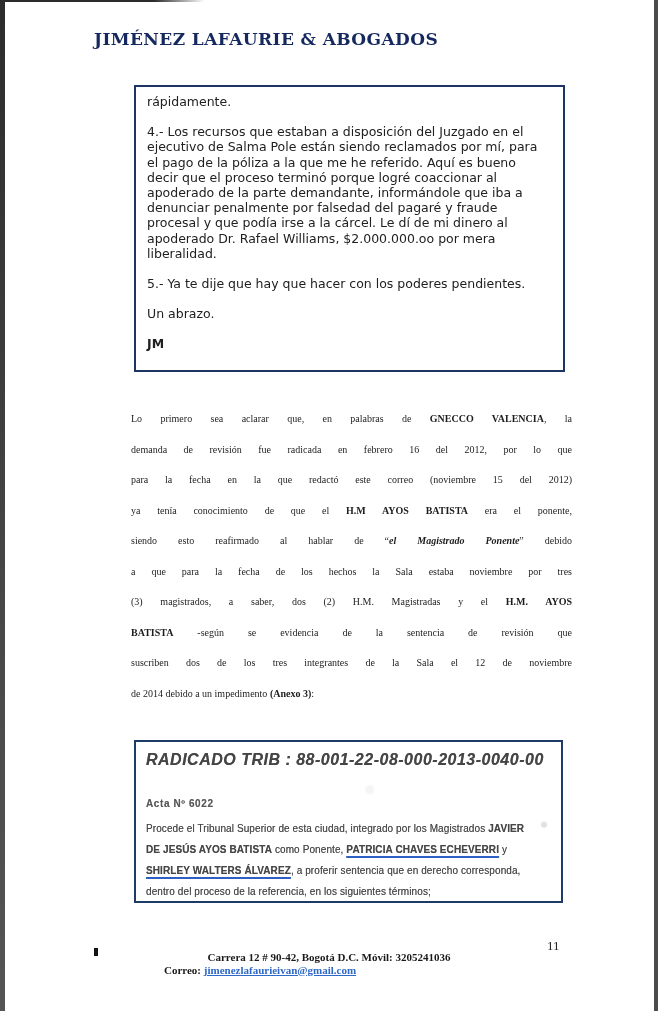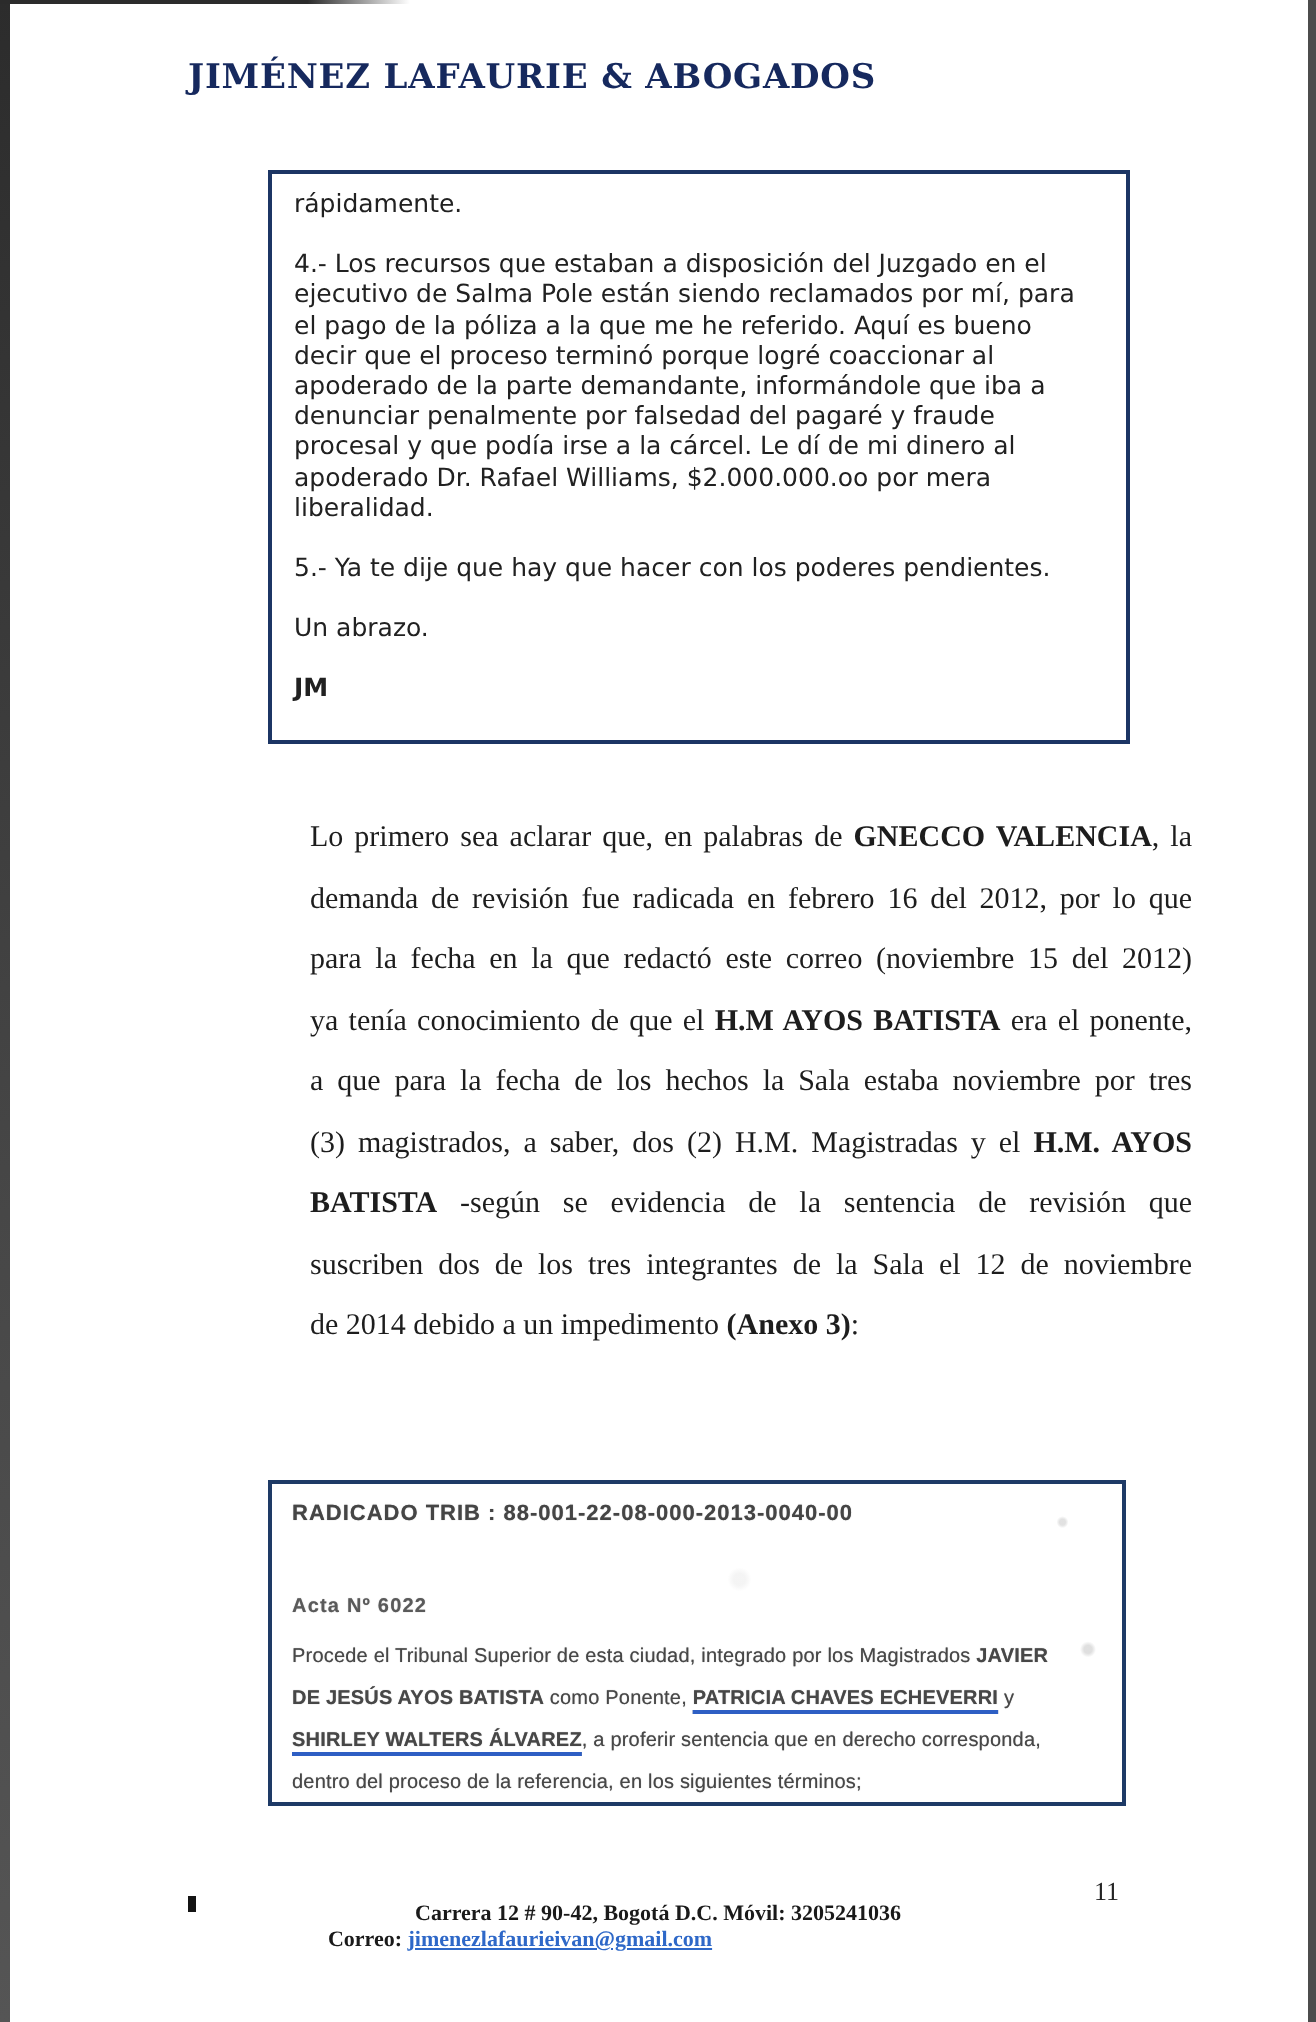--- a/index.html
+++ b/index.html
@@ -39,42 +39,43 @@
     padding:7px 21px 6px 11px;
     font-family:"DejaVu Sans", sans-serif;
     font-size:12.5px; line-height:15.2px; color:#212121;
   }
   .quote-box p { margin:0 0 15px 0; }
   .quote-box .sig { font-weight:bold; margin-bottom:0; }
   
   .body-text {
     position:absolute; left:131px; top:404px; width:441px;
     font-family:"Liberation Serif", serif;
-    font-size:15px; line-height:30.5px; color:#1d1d1d;margin-left:24px;
+    font-size:10px; line-height:30.5px; color:#1d1d1d;
   }
   .body-text .rline { text-align:justify; text-align-last:justify; }
   .body-text .rline-last { text-align-last:left; }
   .rb { font-weight:bold; }
   .ri { font-style:italic; }
   
   .scan-box {
     position:absolute; left:134px; top:740px; width:429px; height:163px;
     border:2.5px solid #1e3a66;
     background:
       radial-gradient(circle at 93% 12%, rgba(90,90,90,0.18) 0 1.5px, rgba(0,0,0,0) 3px),
       radial-gradient(circle at 96% 52%, rgba(110,110,110,0.22) 0 2px, rgba(0,0,0,0) 4px),
       radial-gradient(circle at 55% 30%, rgba(150,150,150,0.10) 0 3px, rgba(0,0,0,0) 6px),
       #ffffff;
     font-family:"Liberation Sans", sans-serif;
     color:#4a4a4a;
   }
   .scan-radicado {
     position:absolute; left:10px; top:9px;
-    font-size:11px; font-weight:bold; letter-spacing:0.5px; color:#454545;
+    font-size:16px; font-weight:bold; letter-spacing:0.5px; color:#454545;
     text-shadow:0 0 0.4px rgba(70,70,70,0.7);
+    font-style:italic;
   }
   .scan-acta {
     position:absolute; left:10px; top:56px;
     font-size:10px; font-weight:bold; letter-spacing:0.6px; color:#5a5a5a;
     text-shadow:0 0 0.5px rgba(90,90,90,0.6);
   }
   .scan-par {
     position:absolute; left:10px; right:8px; top:76px;
     font-size:10px; line-height:21px; letter-spacing:0.1px; color:#474747;
     text-shadow:0 0 0.4px rgba(70,70,70,0.65);
@@ -126,20 +127,21 @@
   <p>5.- Ya te dije que hay que hacer con los poderes pendientes.</p>
   <p>Un abrazo.</p>
   <p class="sig">JM</p>
 </section>
 
 <section class="body-text">
     <div class="rline"><span class="">Lo primero sea aclarar que, en palabras de </span><span class=" rb">GNECCO VALENCIA</span><span class="">, la</span></div>
     <div class="rline"><span class="">demanda de revisión fue radicada en febrero 16 del 2012, por lo que</span></div>
     <div class="rline"><span class="">para la fecha en la que redactó este correo (noviembre 15 del 2012)</span></div>
     <div class="rline"><span class="">ya tenía conocimiento de que el </span><span class=" rb">H.M AYOS BATISTA</span><span class=""> era el ponente,</span></div>
+    <div class="rline"><span class="">siendo esto reafirmado al hablar de “</span><span class=" rb ri">el Magistrado Ponente</span><span class="">” debido</span></div>
     <div class="rline"><span class="">a que para la fecha de los hechos la Sala estaba noviembre por tres</span></div>
     <div class="rline"><span class="">(3) magistrados, a saber, dos (2) H.M. Magistradas y el </span><span class=" rb">H.M. AYOS</span></div>
     <div class="rline"><span class=" rb">BATISTA</span><span class=""> -según se evidencia de la sentencia de revisión que</span></div>
     <div class="rline"><span class="">suscriben dos de los tres integrantes de la Sala el 12 de noviembre</span></div>
     <div class="rline rline-last"><span class="">de 2014 debido a un impedimento </span><span class=" rb">(Anexo 3)</span><span class="">:</span></div>
   </section>
 
 <section class="scan-box">
   <div class="scan-radicado">RADICADO TRIB  : 88-001-22-08-000-2013-0040-00</div>
   <div class="scan-acta">Acta Nº  6022</div>

